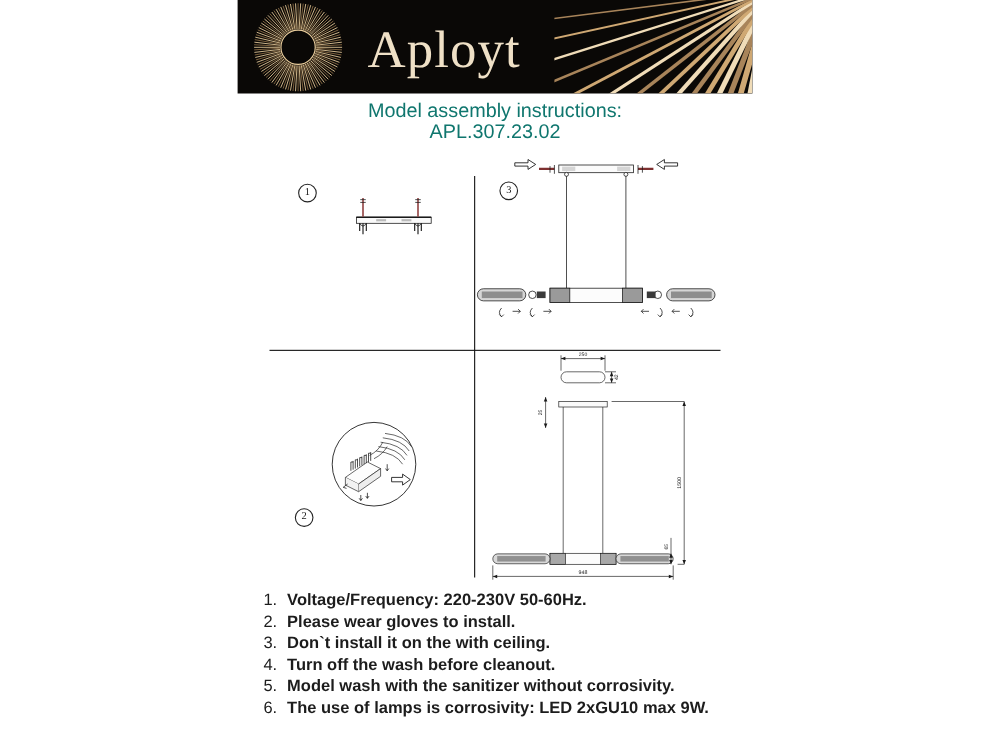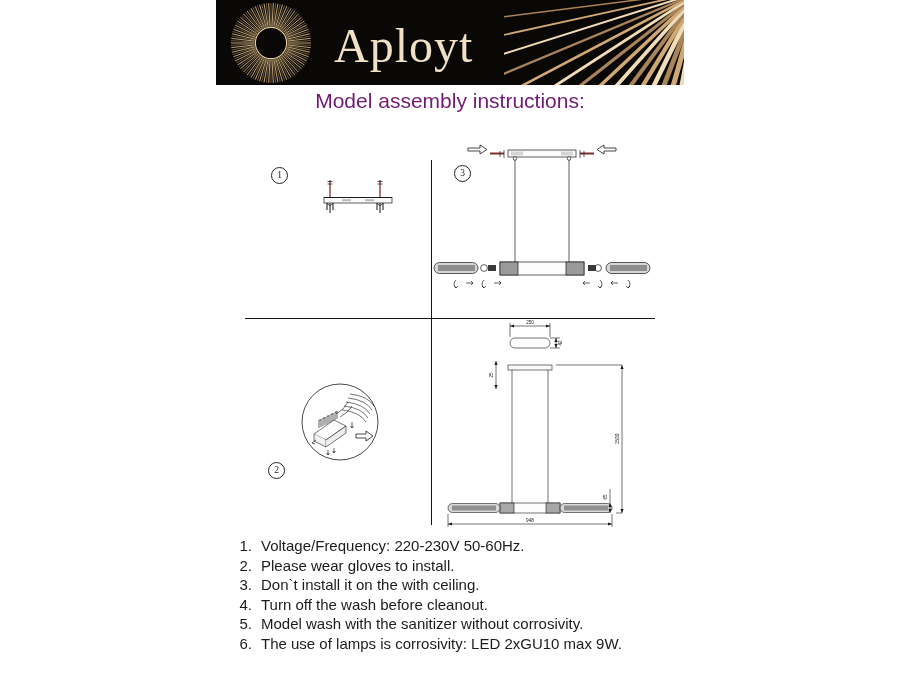--- a/index.html
+++ b/index.html
@@ -51,23 +51,23 @@
     height: 85px;
   }
 
   
   #doc-title {
     position: absolute;
     left: 0;
     top: 91px;
     width: 900px;
     text-align: center;
-    font-size: 21px;
+    font-size: 18px;
     line-height: 19px;
-    color: #701a75;
+    color: #0f766e;
   }
   #doc-title .t-line { display: block; }
 
   
   #diagram-area {
     position: absolute;
     left: 0;
     top: 132px;
     width: 900px;
     height: 398px;
@@ -124,21 +124,21 @@
     font-size: 15px;
     line-height: 19.5px;
     color: #1c1c1c;
   }
   .instr-num {
     width: 24px;
     flex: 0 0 24px;
     text-align: right;
     padding-right: 9px;
   }
-  .instr-text { flex: 1 1 auto; }
+  .instr-text { flex: 1 1 auto; font-weight: bold; }
 </style>
 </head>
 <body>
 
 <div id="brand-banner">
 
   <svg id="banner-logo-mark" viewBox="0 0 82 82">
     <g id="sunburst-rays" stroke="#d9b681" stroke-width="0.8">
         <line x1="57.50" y1="41.00" x2="81.00" y2="41.00" stroke="#e6cb9b" stroke-width="0.8"></line>
         <line x1="57.47" y1="41.96" x2="80.93" y2="43.33" stroke="#c49a60" stroke-width="0.55"></line>
@@ -271,20 +271,21 @@
         <line x1="196" y1="-8" x2="-80.9" y2="107.4" stroke="#a8845a" stroke-width="2.32"></line>
         <line x1="196" y1="-8" x2="-90.1" y2="82.1" stroke="#f0dcb8" stroke-width="2.04"></line>
         <line x1="196" y1="-8" x2="-97.1" y2="56.1" stroke="#cfa873" stroke-width="1.76"></line>
         <line x1="196" y1="-8" x2="-101.6" y2="29.6" stroke="#a8845a" stroke-width="1.48"></line>
       </g>
   </svg>
 </div>
 
 <div id="doc-title">
   <span class="t-line">Model assembly instructions:</span>
+  <span class="t-line">APL.307.23.02</span>
 </div>
 
 <div id="diagram-area">
 
   <div class="divider" id="divider-vertical"></div>
   <div class="divider" id="divider-horizontal"></div>
 
   <div class="step-badge" id="step-1-badge">1</div>
   <div class="step-badge" id="step-2-badge">2</div>
   <div class="step-badge" id="step-3-badge">3</div>

